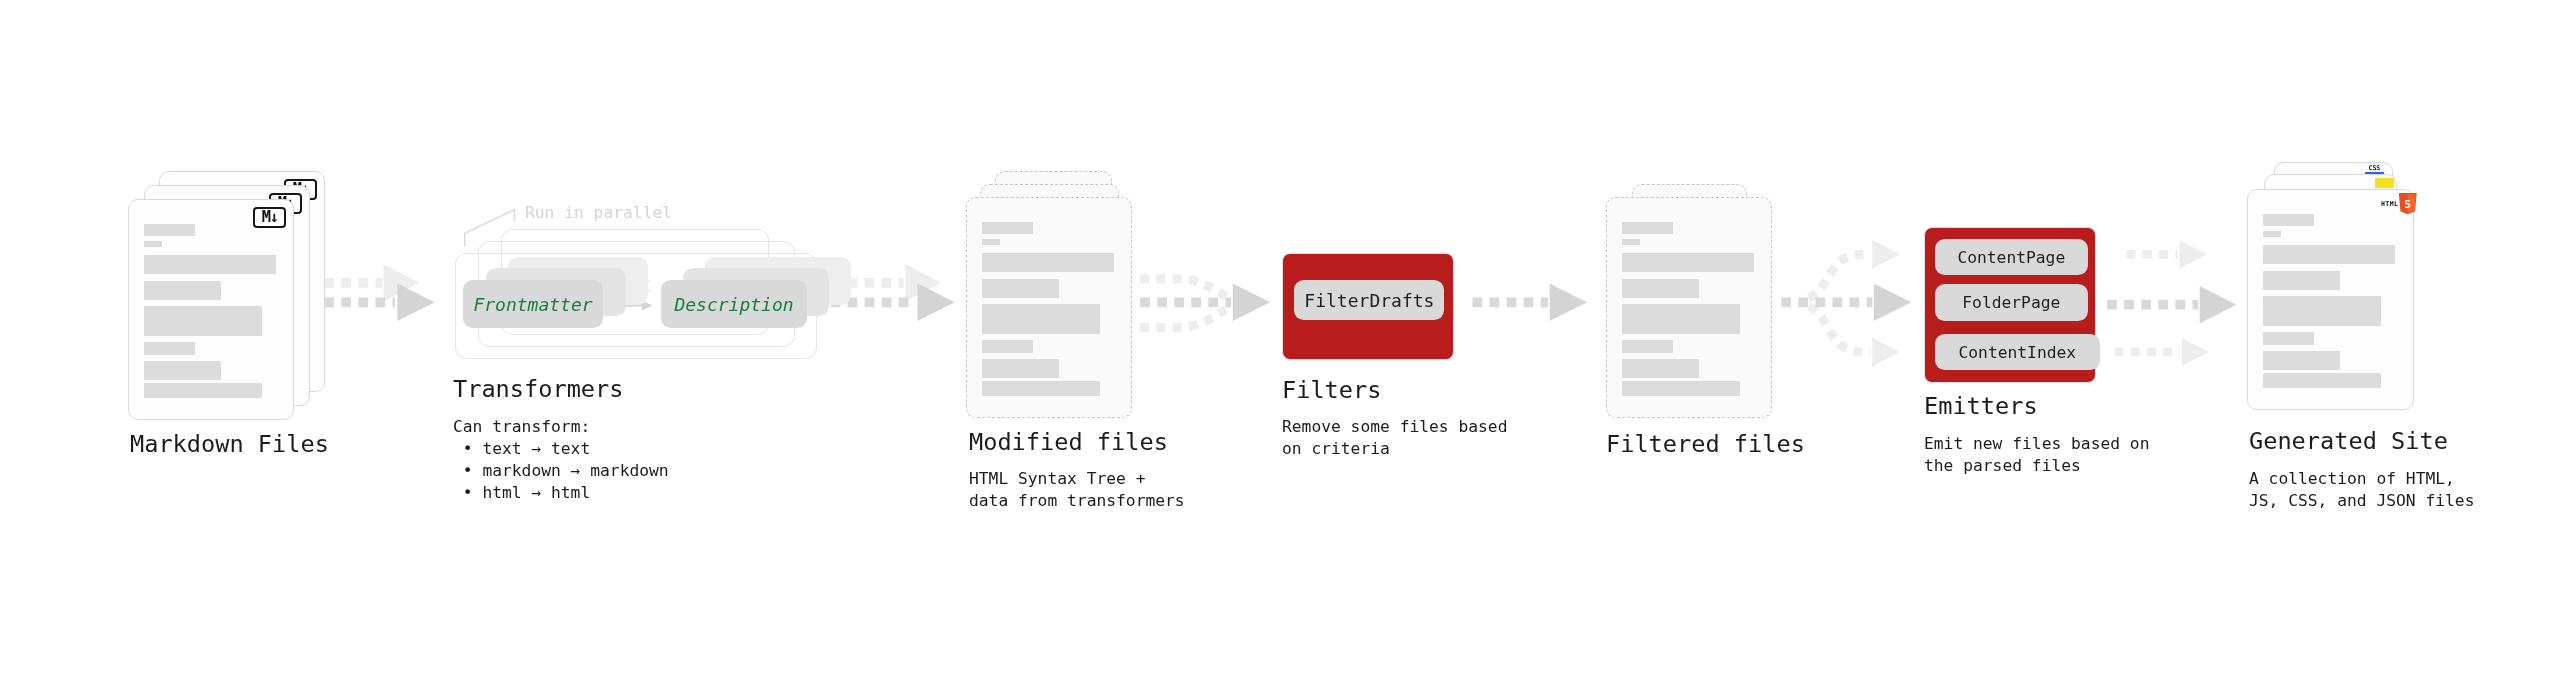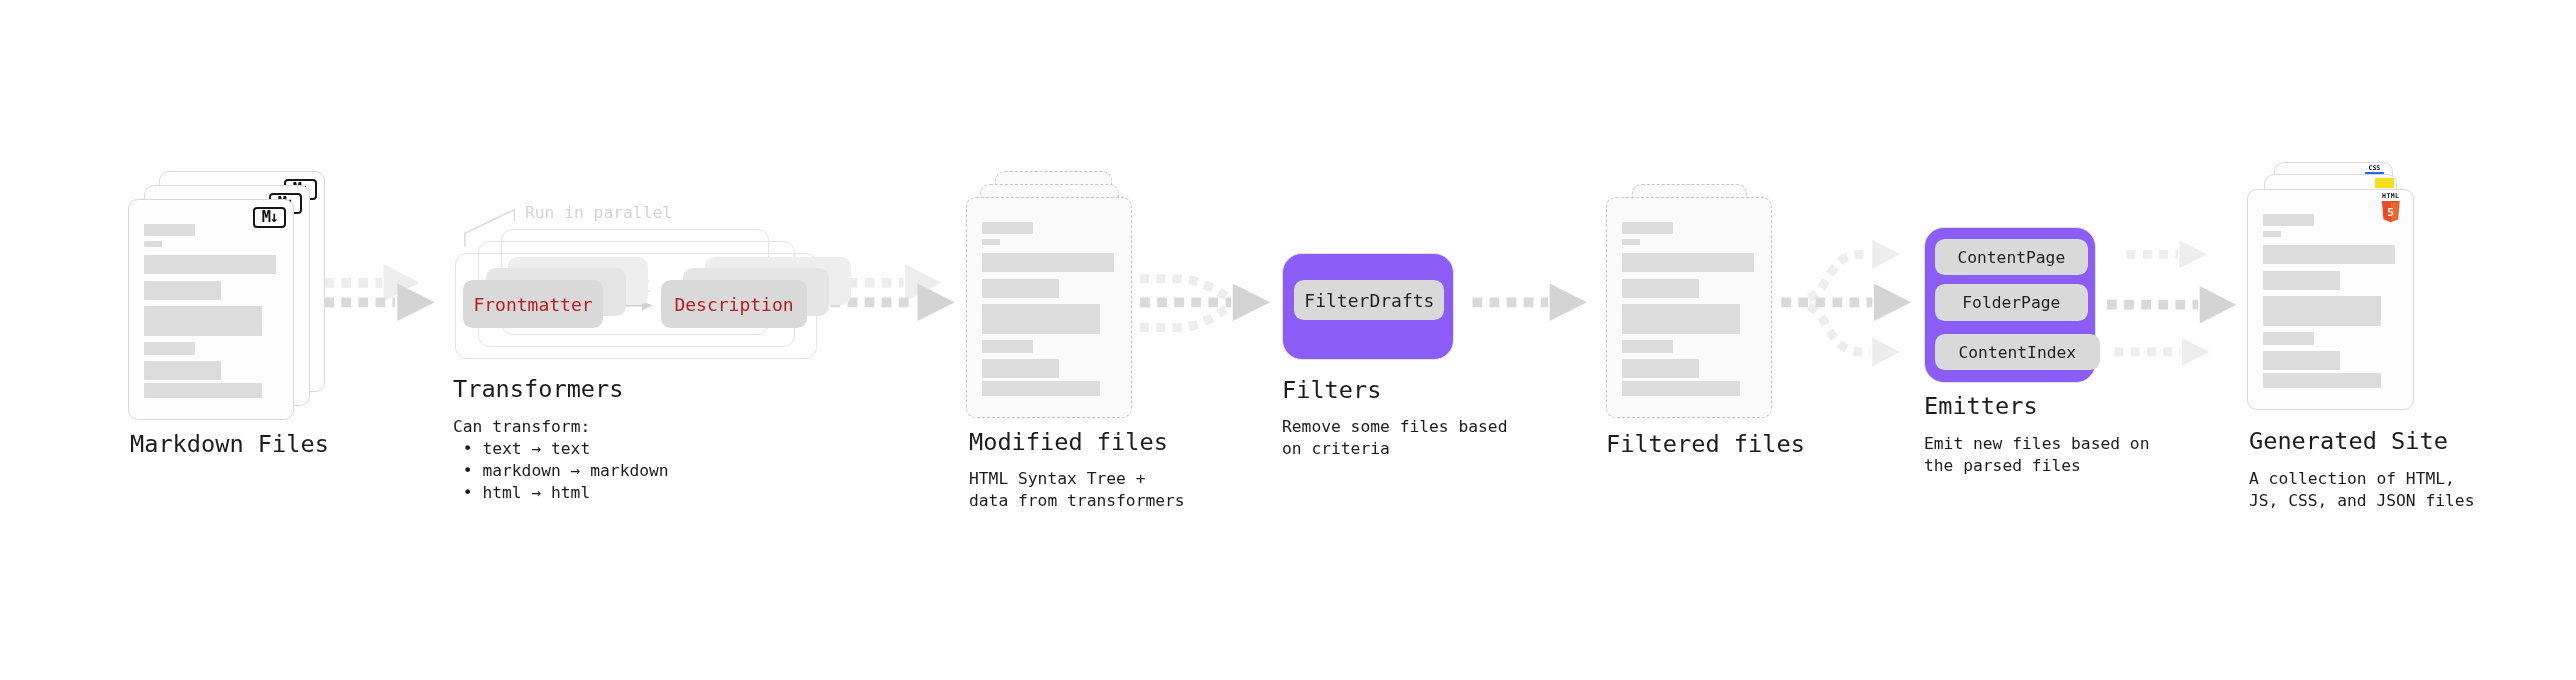--- a/index.html
+++ b/index.html
@@ -24,33 +24,33 @@
   .b8{top:183px;width:118px;height:14.6px}
 
   
   .md-badge{position:absolute;top:6.5px;right:7.3px;width:32.5px;height:21px;background:#fff;
             border:2.4px solid #161616;border-radius:4.1px;display:flex;align-items:center;justify-content:center;
             font-size:15.4px;font-weight:bold;color:#111;box-sizing:border-box;letter-spacing:-1.6px;}
   .css-badge{position:absolute;display:flex;flex-direction:column;align-items:center;}
   .css-badge .css-txt{font-size:6.5px;font-weight:bold;color:#111;line-height:6.5px;}
   .css-badge .css-bar{width:18.7px;height:3.3px;background:#2563eb;margin-top:0.8px;border-radius:0.8px;}
   .js-badge{position:absolute;width:18.7px;height:9.8px;background:#f7df1e;}
-  .html5-badge{position:absolute;display:flex;flex-direction:column;align-items:center;}
+  .html5-badge{position:absolute;display:flex;flex-direction:row;align-items:center;}
   .html5-badge .html5-txt{font-size:6.5px;font-weight:bold;color:#111;line-height:7.3px;letter-spacing:0.4px;}
 
   
   .t-box{position:absolute;border:1.6px solid #e4e4e4;border-radius:11.4px;background:transparent;box-sizing:border-box;}
   .pill{position:absolute;border-radius:9.8px;background:#d9d9d9;display:flex;align-items:center;justify-content:center;
-        font-size:18px;color:#b91c1c;}
+        font-size:18px;color:#15803d;font-style:italic;}
   .pill.ghost1{background:#e4e4e4;}
   .pill.ghost2{background:#eeeeee;}
   .run-note{position:absolute;font-size:16.3px;color:#d4d4d4;white-space:nowrap;}
 
   
-  .node-box{position:absolute;background:#8b5cf6;border:1.6px solid #e0e0e0;border-radius:20px;box-sizing:border-box;}
+  .node-box{position:absolute;background:#b91c1c;border:1.6px solid #e0e0e0;border-radius:8px;box-sizing:border-box;}
   .node-pill{position:absolute;background:#d9d9d9;border-radius:9.8px;display:flex;align-items:center;justify-content:center;
              color:#1f1f1f;}
 
   
   .title{position:absolute;font-size:23.6px;color:#1c1c1c;white-space:nowrap;}
   .sub{position:absolute;font-size:16.3px;line-height:22px;color:#1c1c1c;white-space:nowrap;}
 </style>
 </head>
 <body>
 

